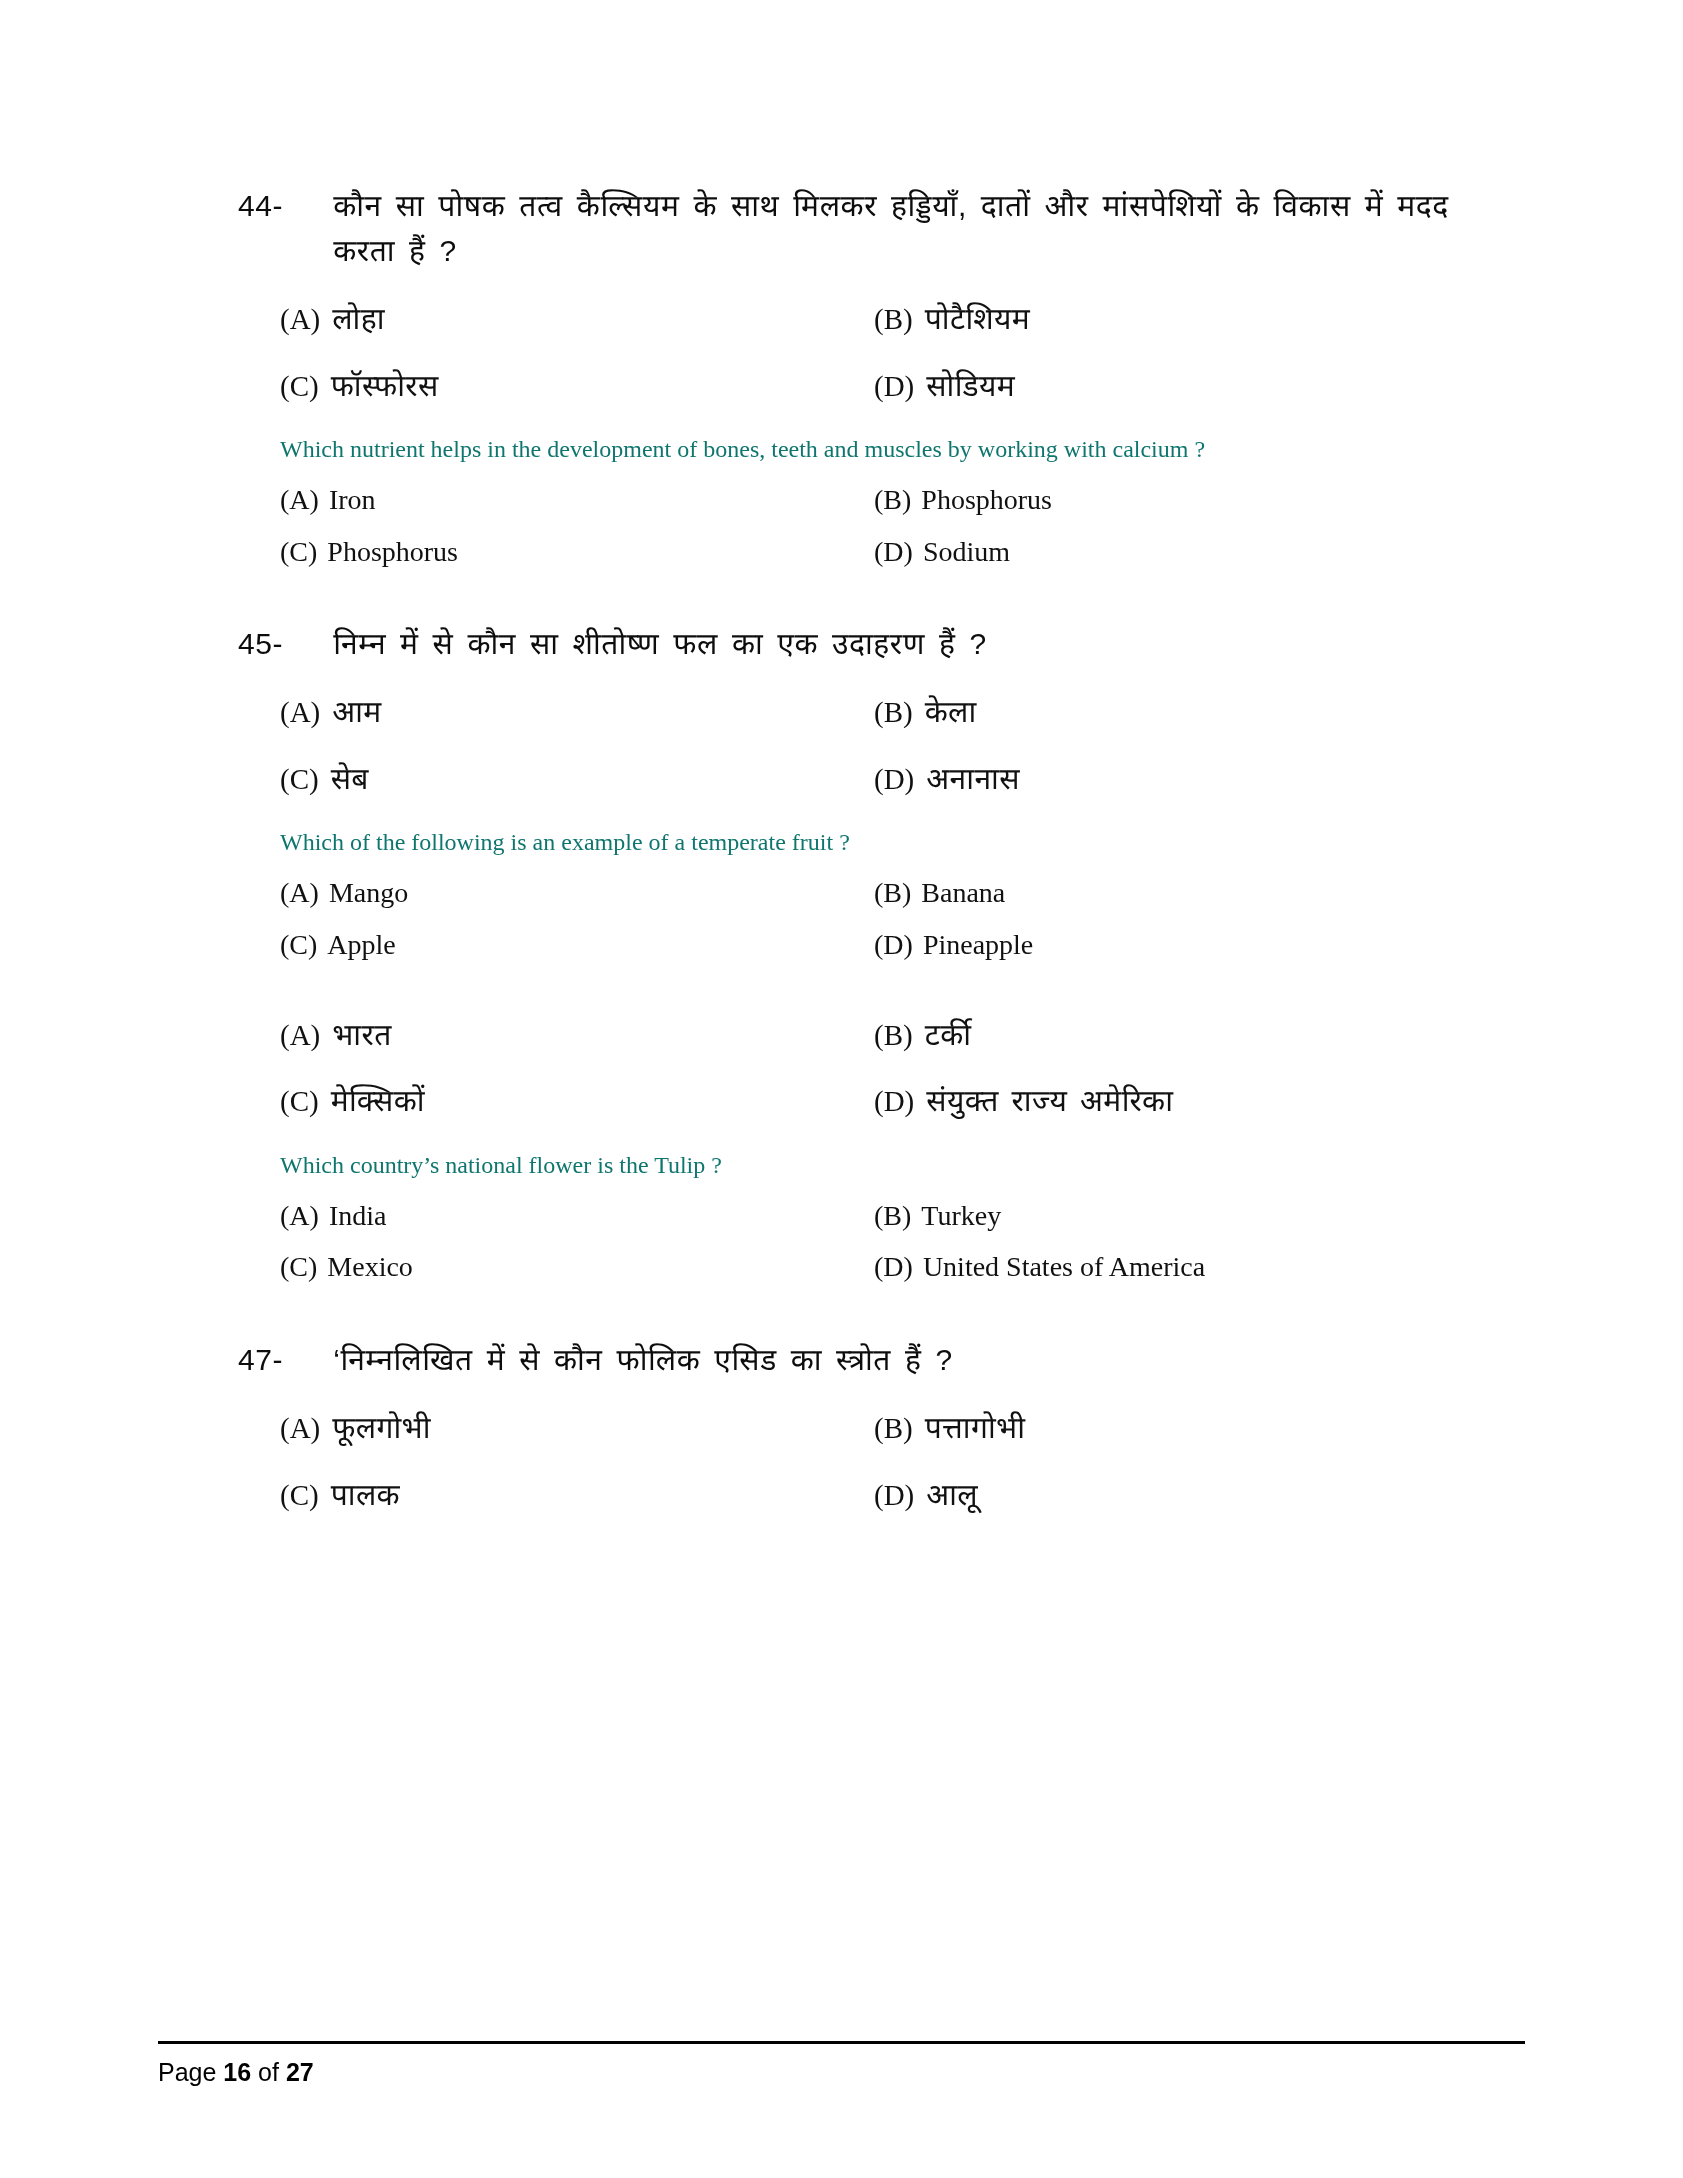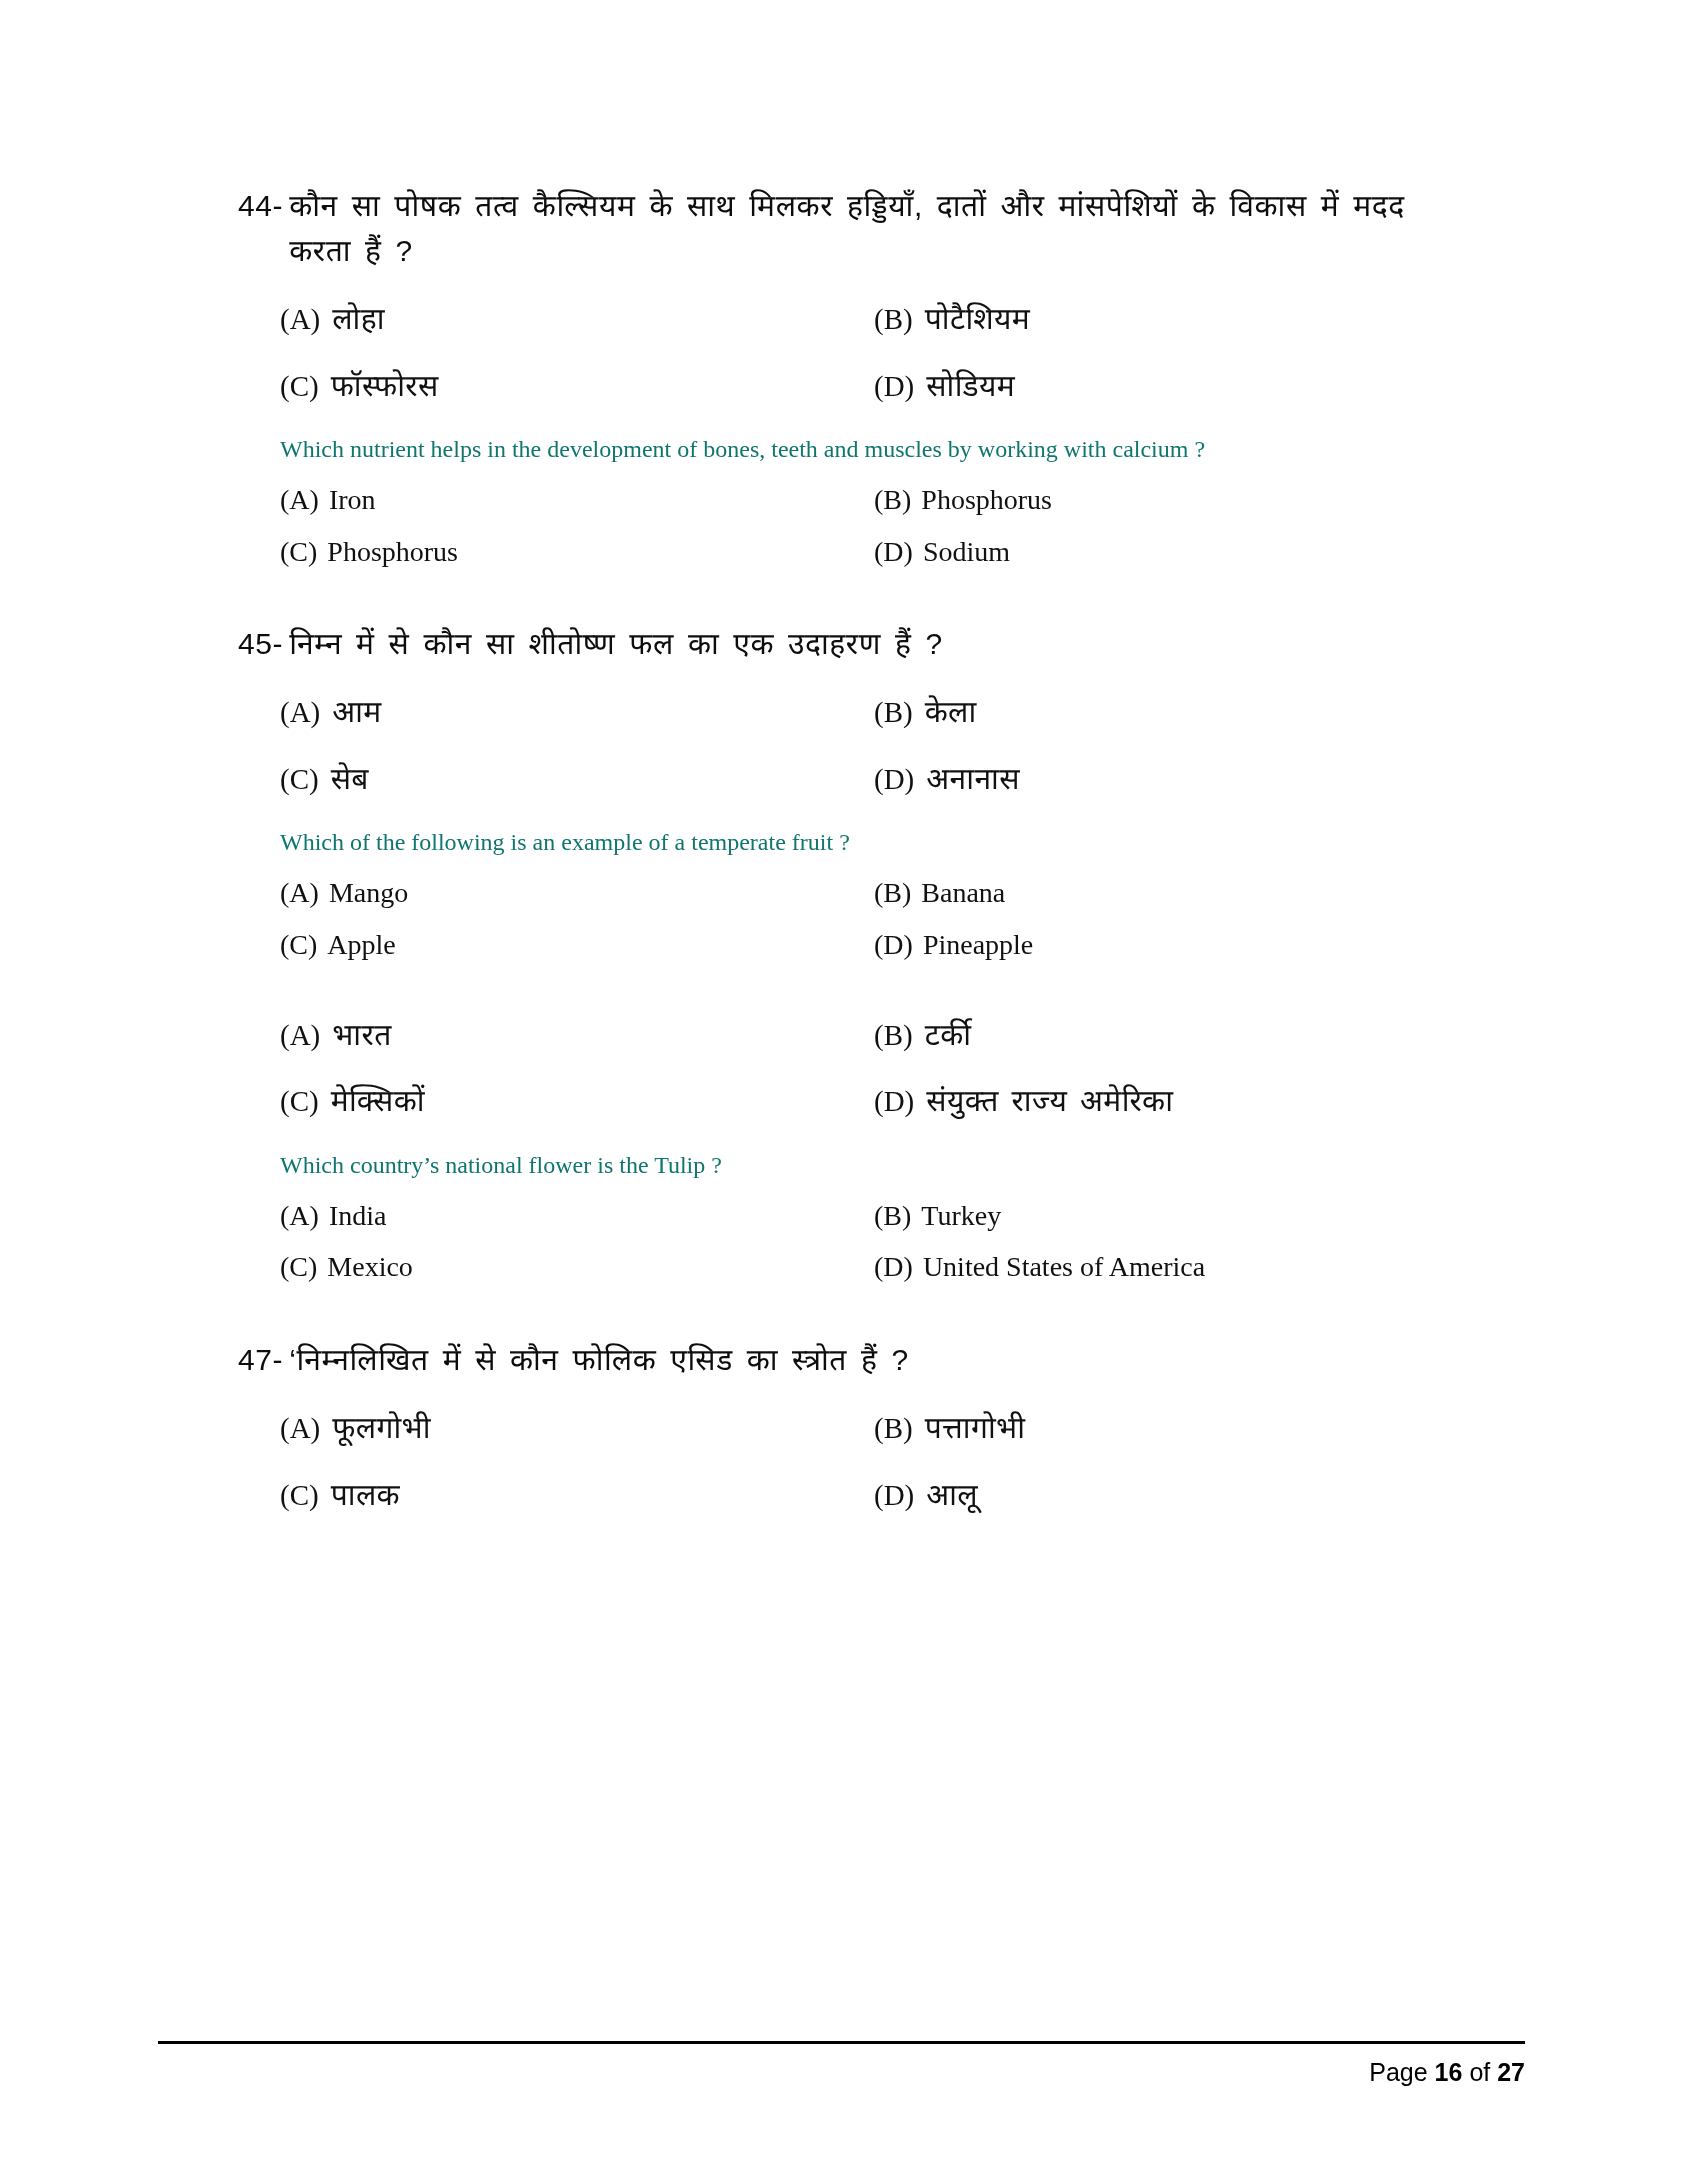--- a/index.html
+++ b/index.html
@@ -39,20 +39,21 @@
 
   .q-hindi-line {
     display: flex;
     align-items: flex-start;
     font-family: "Liberation Sans", sans-serif;
     font-size: 30px;
     line-height: 1.50;
     letter-spacing: 0.6px;
     color: #0d0d0d;
     word-spacing: 5px;
+    gap: 44px;
   }
   .q-number {
     flex: 0 0 auto;
     padding-right: 6px;
     white-space: pre;
   }
   .q-hindi-text {
     flex: 1 1 auto;
   }
 
@@ -121,21 +122,21 @@
     left: 158px;
     right: 158px;
     bottom: 91px;
   }
   .footer-rule {
     border-top: 3px solid #000000;
     width: 100%;
   }
   .footer-text {
     margin-top: 14px;
-    text-align: right;
+    text-align: left;
     font-family: "Liberation Sans", sans-serif;
     font-size: 25px;
     color: #000000;
   }
   .footer-text .bold {
     font-weight: bold;
   }
 </style>
 </head>
 <body>

